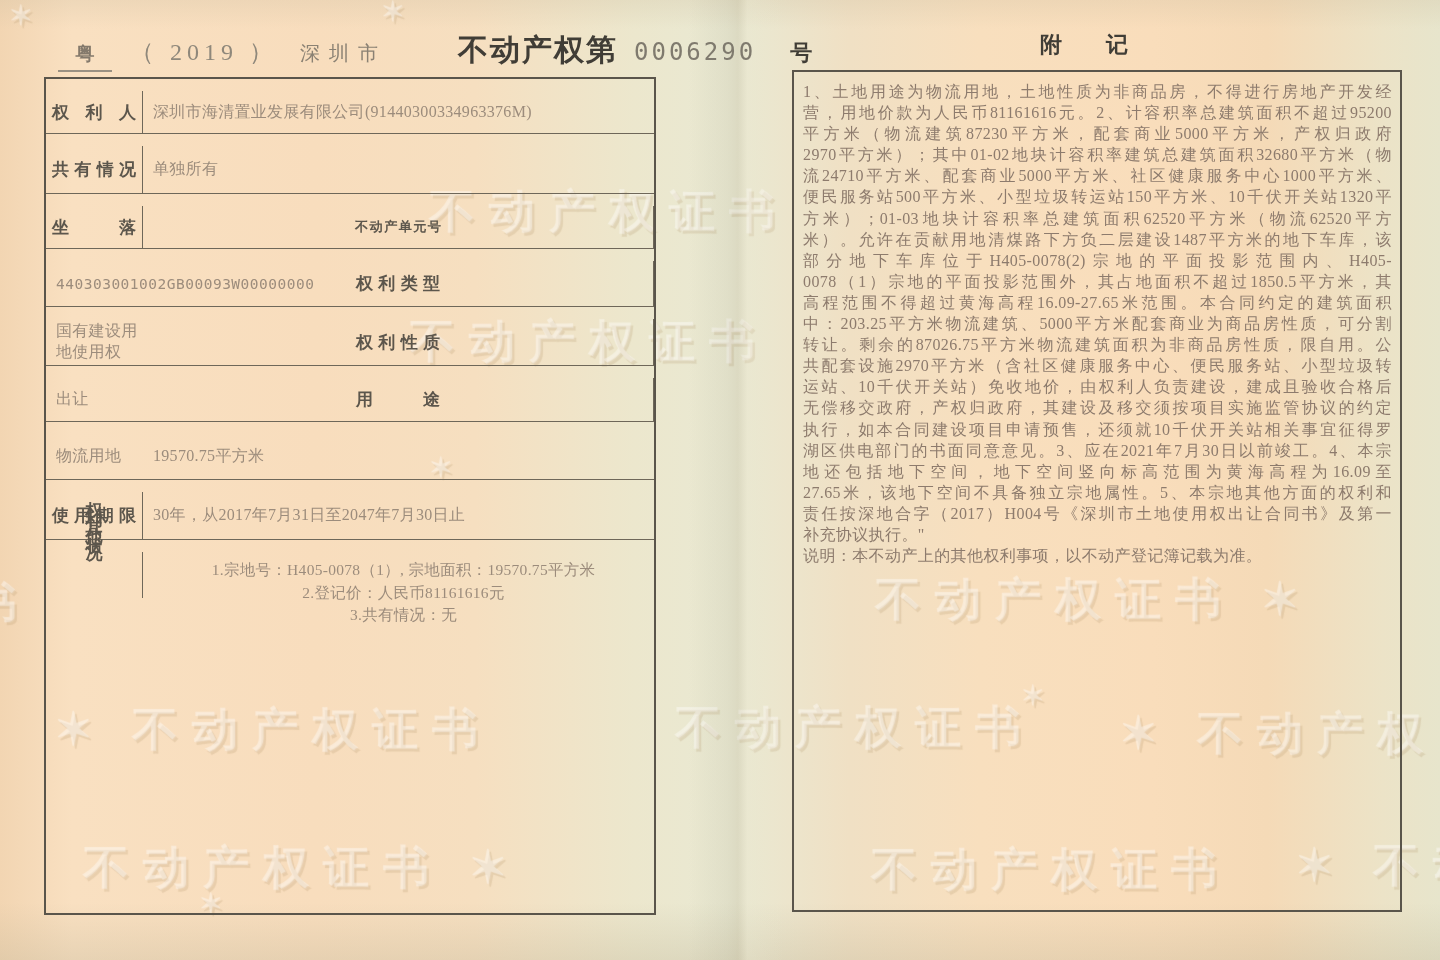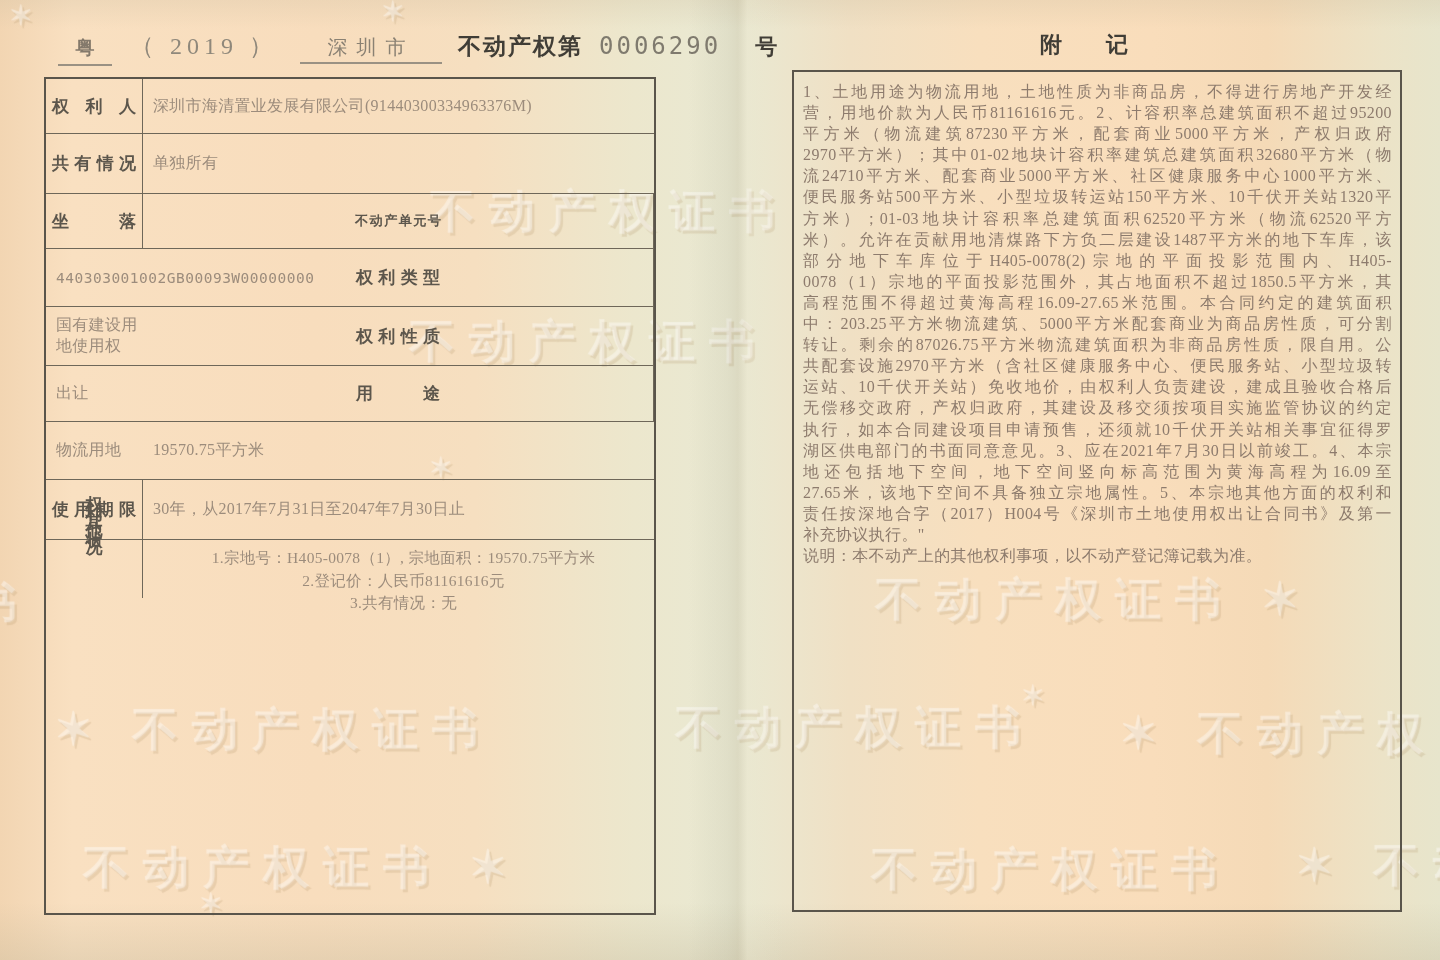--- a/index.html
+++ b/index.html
@@ -39,36 +39,36 @@
   .wm:nth-child(12){left:382px;top:-4px;}
   .wm:nth-child(13){left:430px;top:452px;}
   .wm:nth-child(14){left:1022px;top:680px;}
   .wm:nth-child(15){left:200px;top:888px;}
   
   .hdr-left{position:absolute;left:58px;top:30px;white-space:nowrap;}
   .hdr-left span{display:inline-block;vertical-align:baseline;}
   .hl-province{width:54px;text-align:center;font-size:19px;font-weight:bold;color:#84796b;
     border-bottom:2px solid #9a9183;padding-bottom:3px;}
   .hl-year{margin-left:14px;font-size:24px;color:#8f887b;letter-spacing:5px;}
-  .hl-city{margin-left:18px;width:142px;text-align:center;font-size:20px;color:#8a8173;
-    letter-spacing:9px;border-bottom:2px solid #9a9183;padding-bottom:1px;}
-  .hl-prefix{margin-left:12px;font-size:23px;font-weight:bold;color:#403d36;letter-spacing:2px;}
+  .hl-city{margin-left:18px;width:142px;font-size:20px;color:#8a8173;
+    letter-spacing:9px;border-bottom:2px solid #9a9183;padding-bottom:10px;}
+  .hl-prefix{margin-left:12px;font-size:30px;font-weight:bold;color:#403d36;letter-spacing:2px;}
   .hl-number{margin-left:12px;font-family:"DejaVu Sans Mono", monospace;font-size:24px;
     color:#7f7a6e;letter-spacing:3px;}
   .hl-suffix{margin-left:30px;font-size:22px;font-weight:bold;color:#403d36;}
   
   .annex-title{position:absolute;left:1040px;top:30px;font-size:22px;font-weight:bold;
     color:#403d36;white-space:nowrap;}
   
   .cert-table{
     position:absolute;left:44px;top:77px;width:612px;height:838px;box-sizing:border-box;
     border:2px solid #5a554b;display:grid;grid-template-columns:97px 1fr;
     grid-template-rows:55px 60px 55px 58px 59px 56px 58px 60px 58px auto;
   }
-  .cl,.cv{box-sizing:border-box;border-bottom:1px solid #6e6759;display:flex;align-items:center;}
+  .cl,.cv{box-sizing:border-box;border-bottom:1px solid #6e6759;display:flex;align-items:center;margin-top:12px;}
   .cl{border-right:1px solid #6e6759;justify-content:center;}
   .cl.last,.cv.last{border-bottom:none;}
   .cl span{display:block;width:84px;font-size:17px;font-weight:bold;color:#5c564c;
     text-align:justify;text-align-last:justify;}
   .cl span.lbl-sm{font-size:13.2px;width:86px;}
   .cv{padding-left:10px;font-size:16px;color:#9c8c7c;letter-spacing:0.3px;}
   .cv.mono{font-family:"DejaVu Sans Mono", monospace;font-size:14.5px;letter-spacing:0.5px;}
   .cl.vert{align-items:center;}
   .cl.vert span{
     writing-mode:vertical-rl;text-orientation:upright;width:auto;height:176px;

